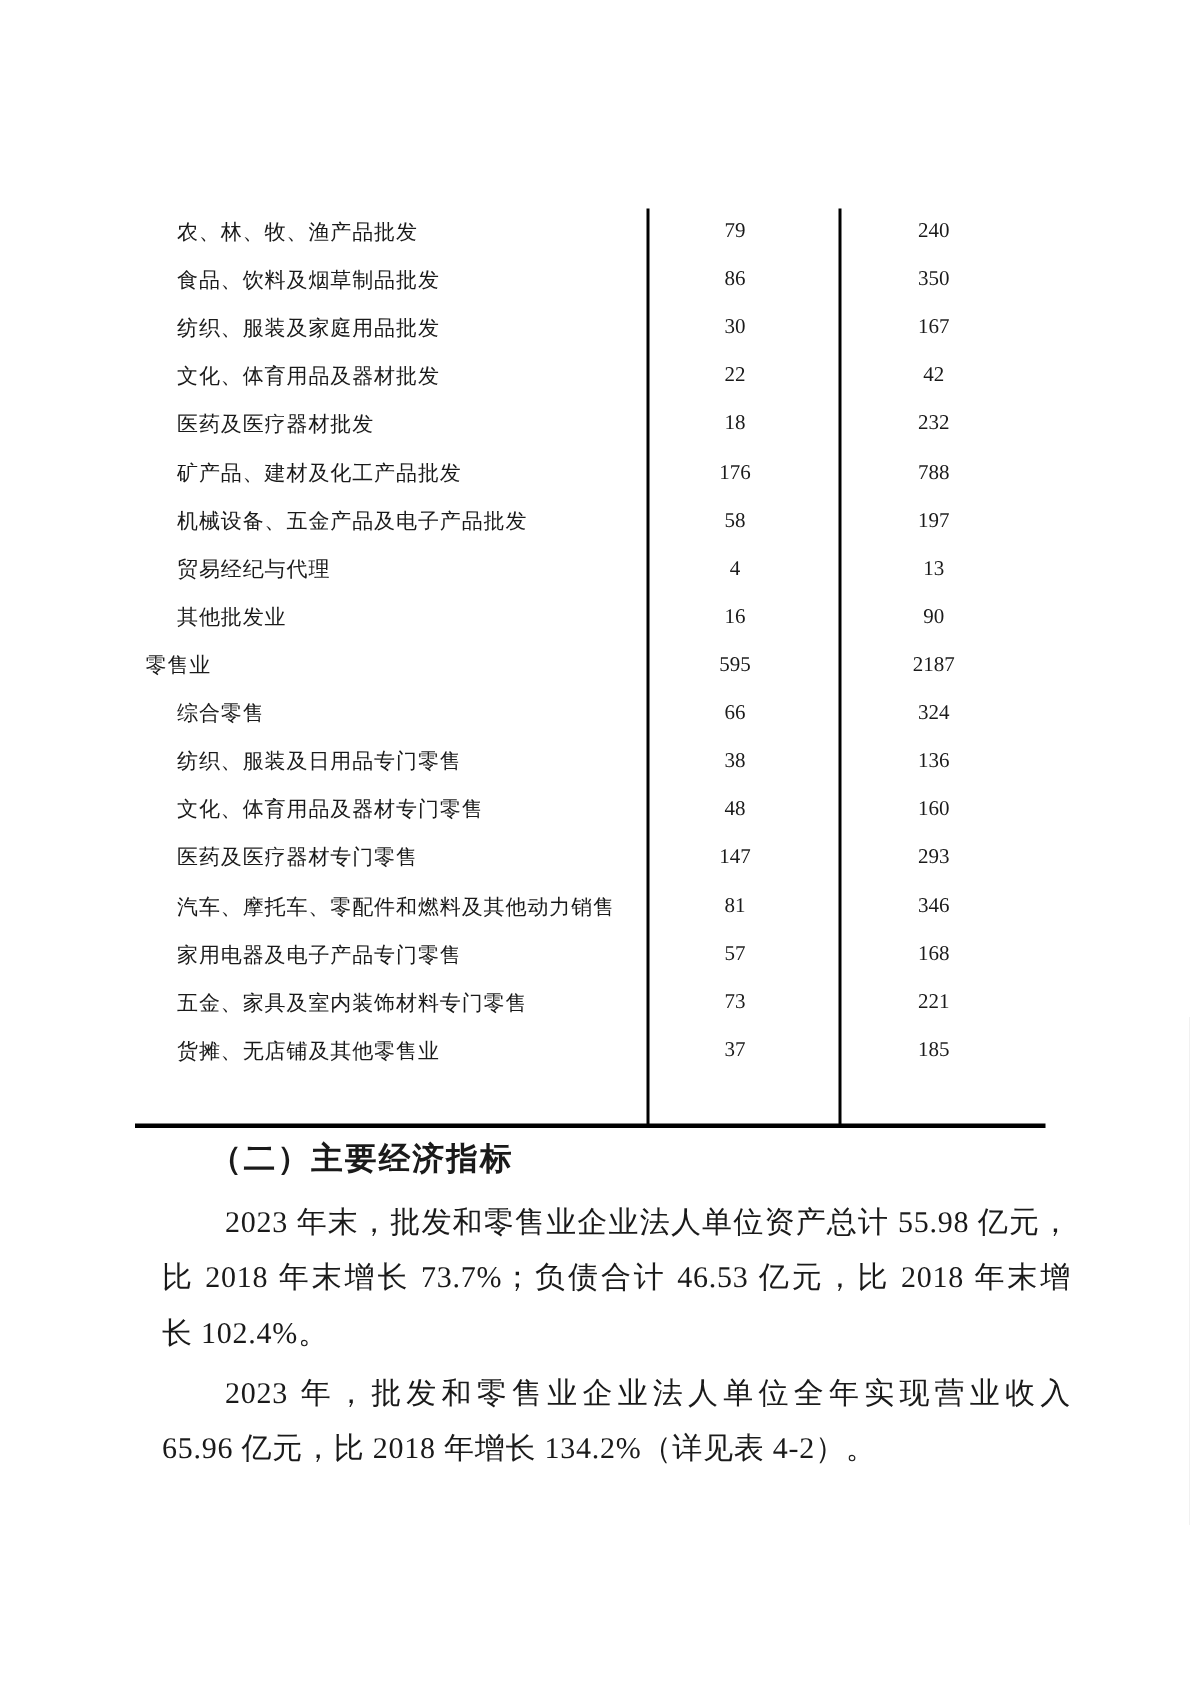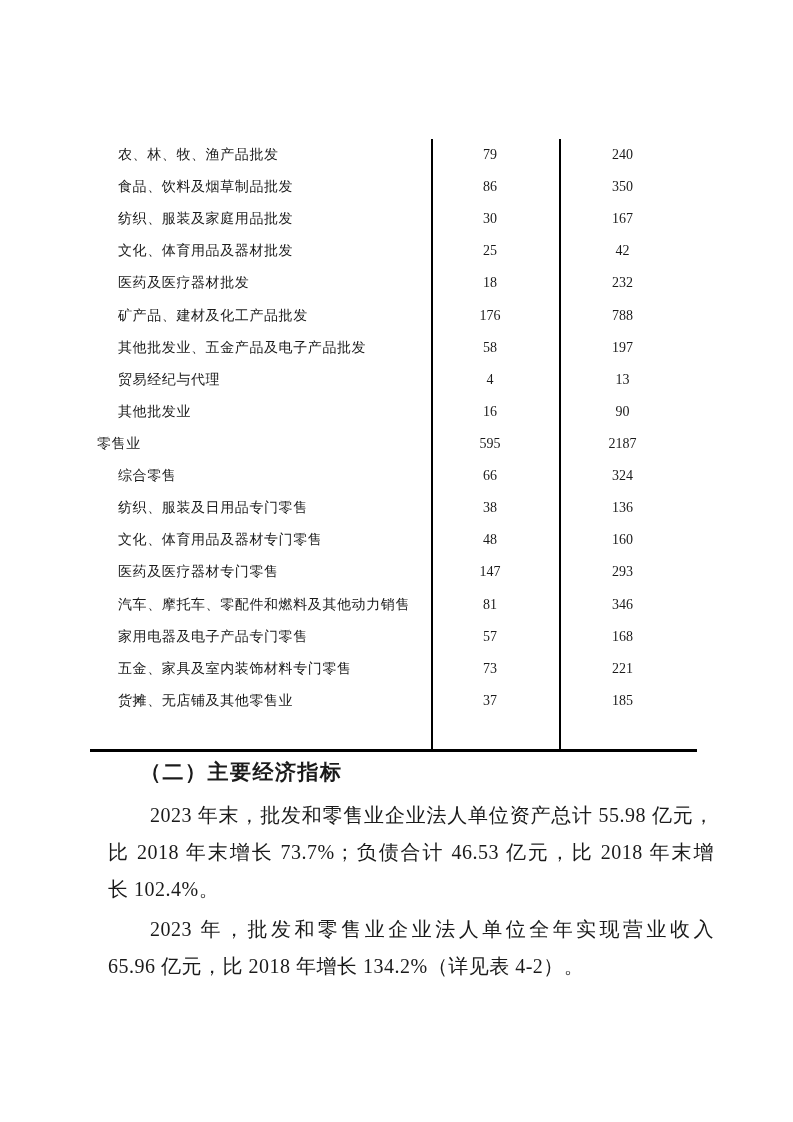--- a/index.html
+++ b/index.html
@@ -120,38 +120,38 @@
     </div>
 
     <div class="trow indent1">
       <span class="trow-label">纺织、服装及家庭用品批发</span>
       <span class="tcell c1">30</span>
       <span class="tcell c2">167</span>
     </div>
 
     <div class="trow indent1">
       <span class="trow-label">文化、体育用品及器材批发</span>
-      <span class="tcell c1">25</span>
+      <span class="tcell c1">22</span>
       <span class="tcell c2">42</span>
     </div>
 
     <div class="trow indent1">
       <span class="trow-label">医药及医疗器材批发</span>
       <span class="tcell c1">18</span>
       <span class="tcell c2">232</span>
     </div>
 
     <div class="trow indent1">
       <span class="trow-label">矿产品、建材及化工产品批发</span>
       <span class="tcell c1">176</span>
       <span class="tcell c2">788</span>
     </div>
 
     <div class="trow indent1">
-      <span class="trow-label">其他批发业、五金产品及电子产品批发</span>
+      <span class="trow-label">机械设备、五金产品及电子产品批发</span>
       <span class="tcell c1">58</span>
       <span class="tcell c2">197</span>
     </div>
 
     <div class="trow indent1">
       <span class="trow-label">贸易经纪与代理</span>
       <span class="tcell c1">4</span>
       <span class="tcell c2">13</span>
     </div>
 

